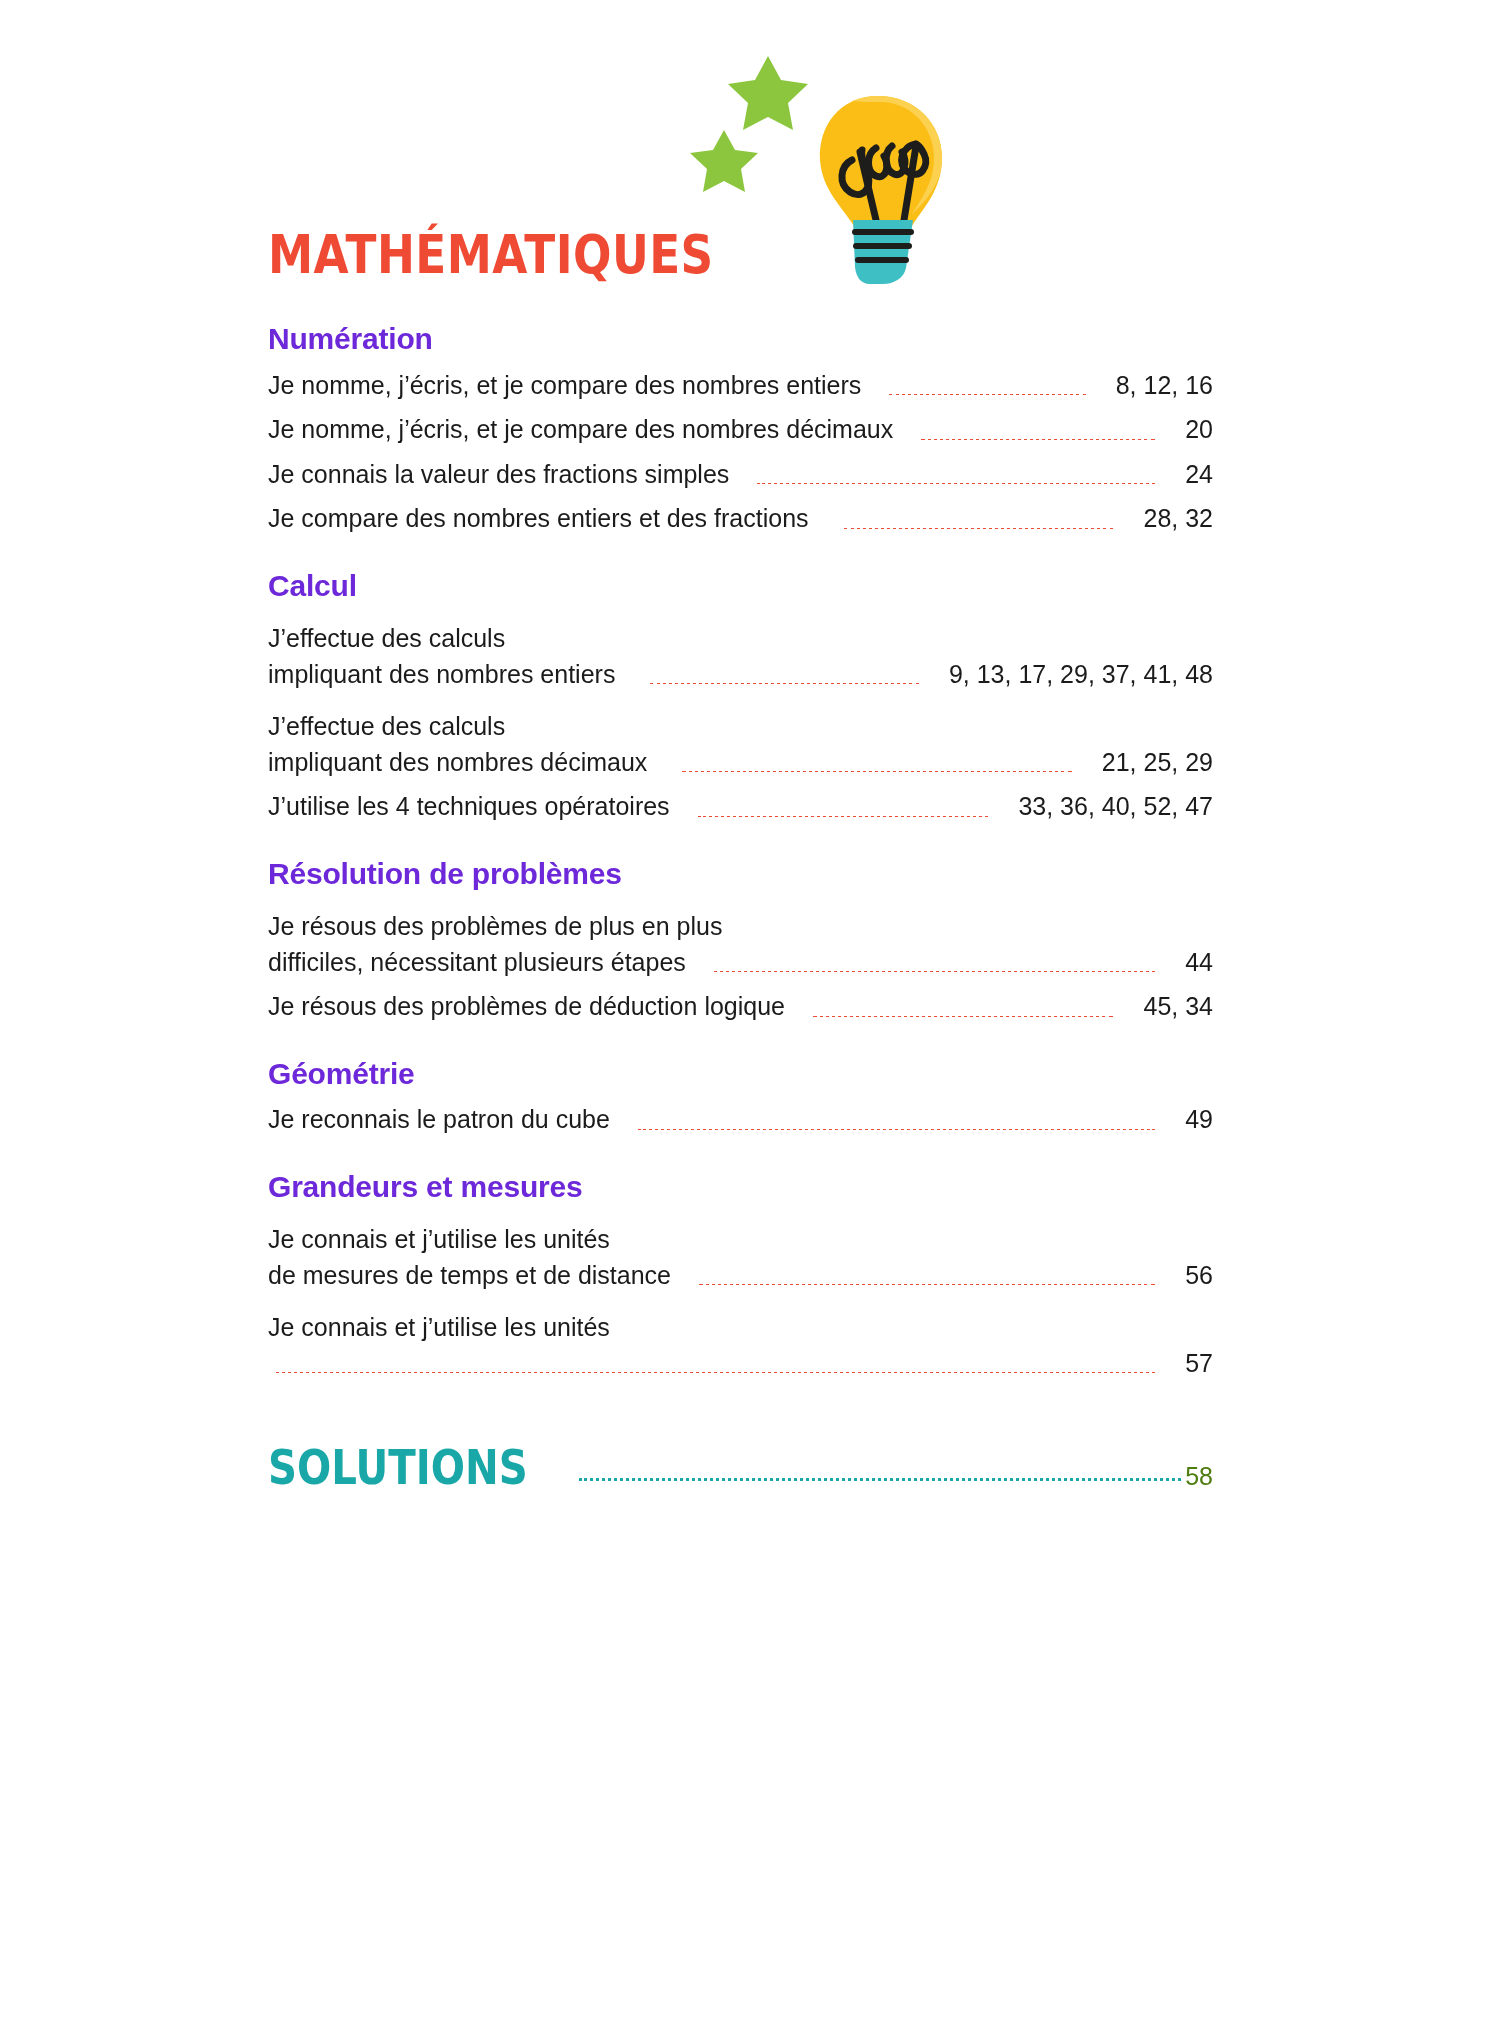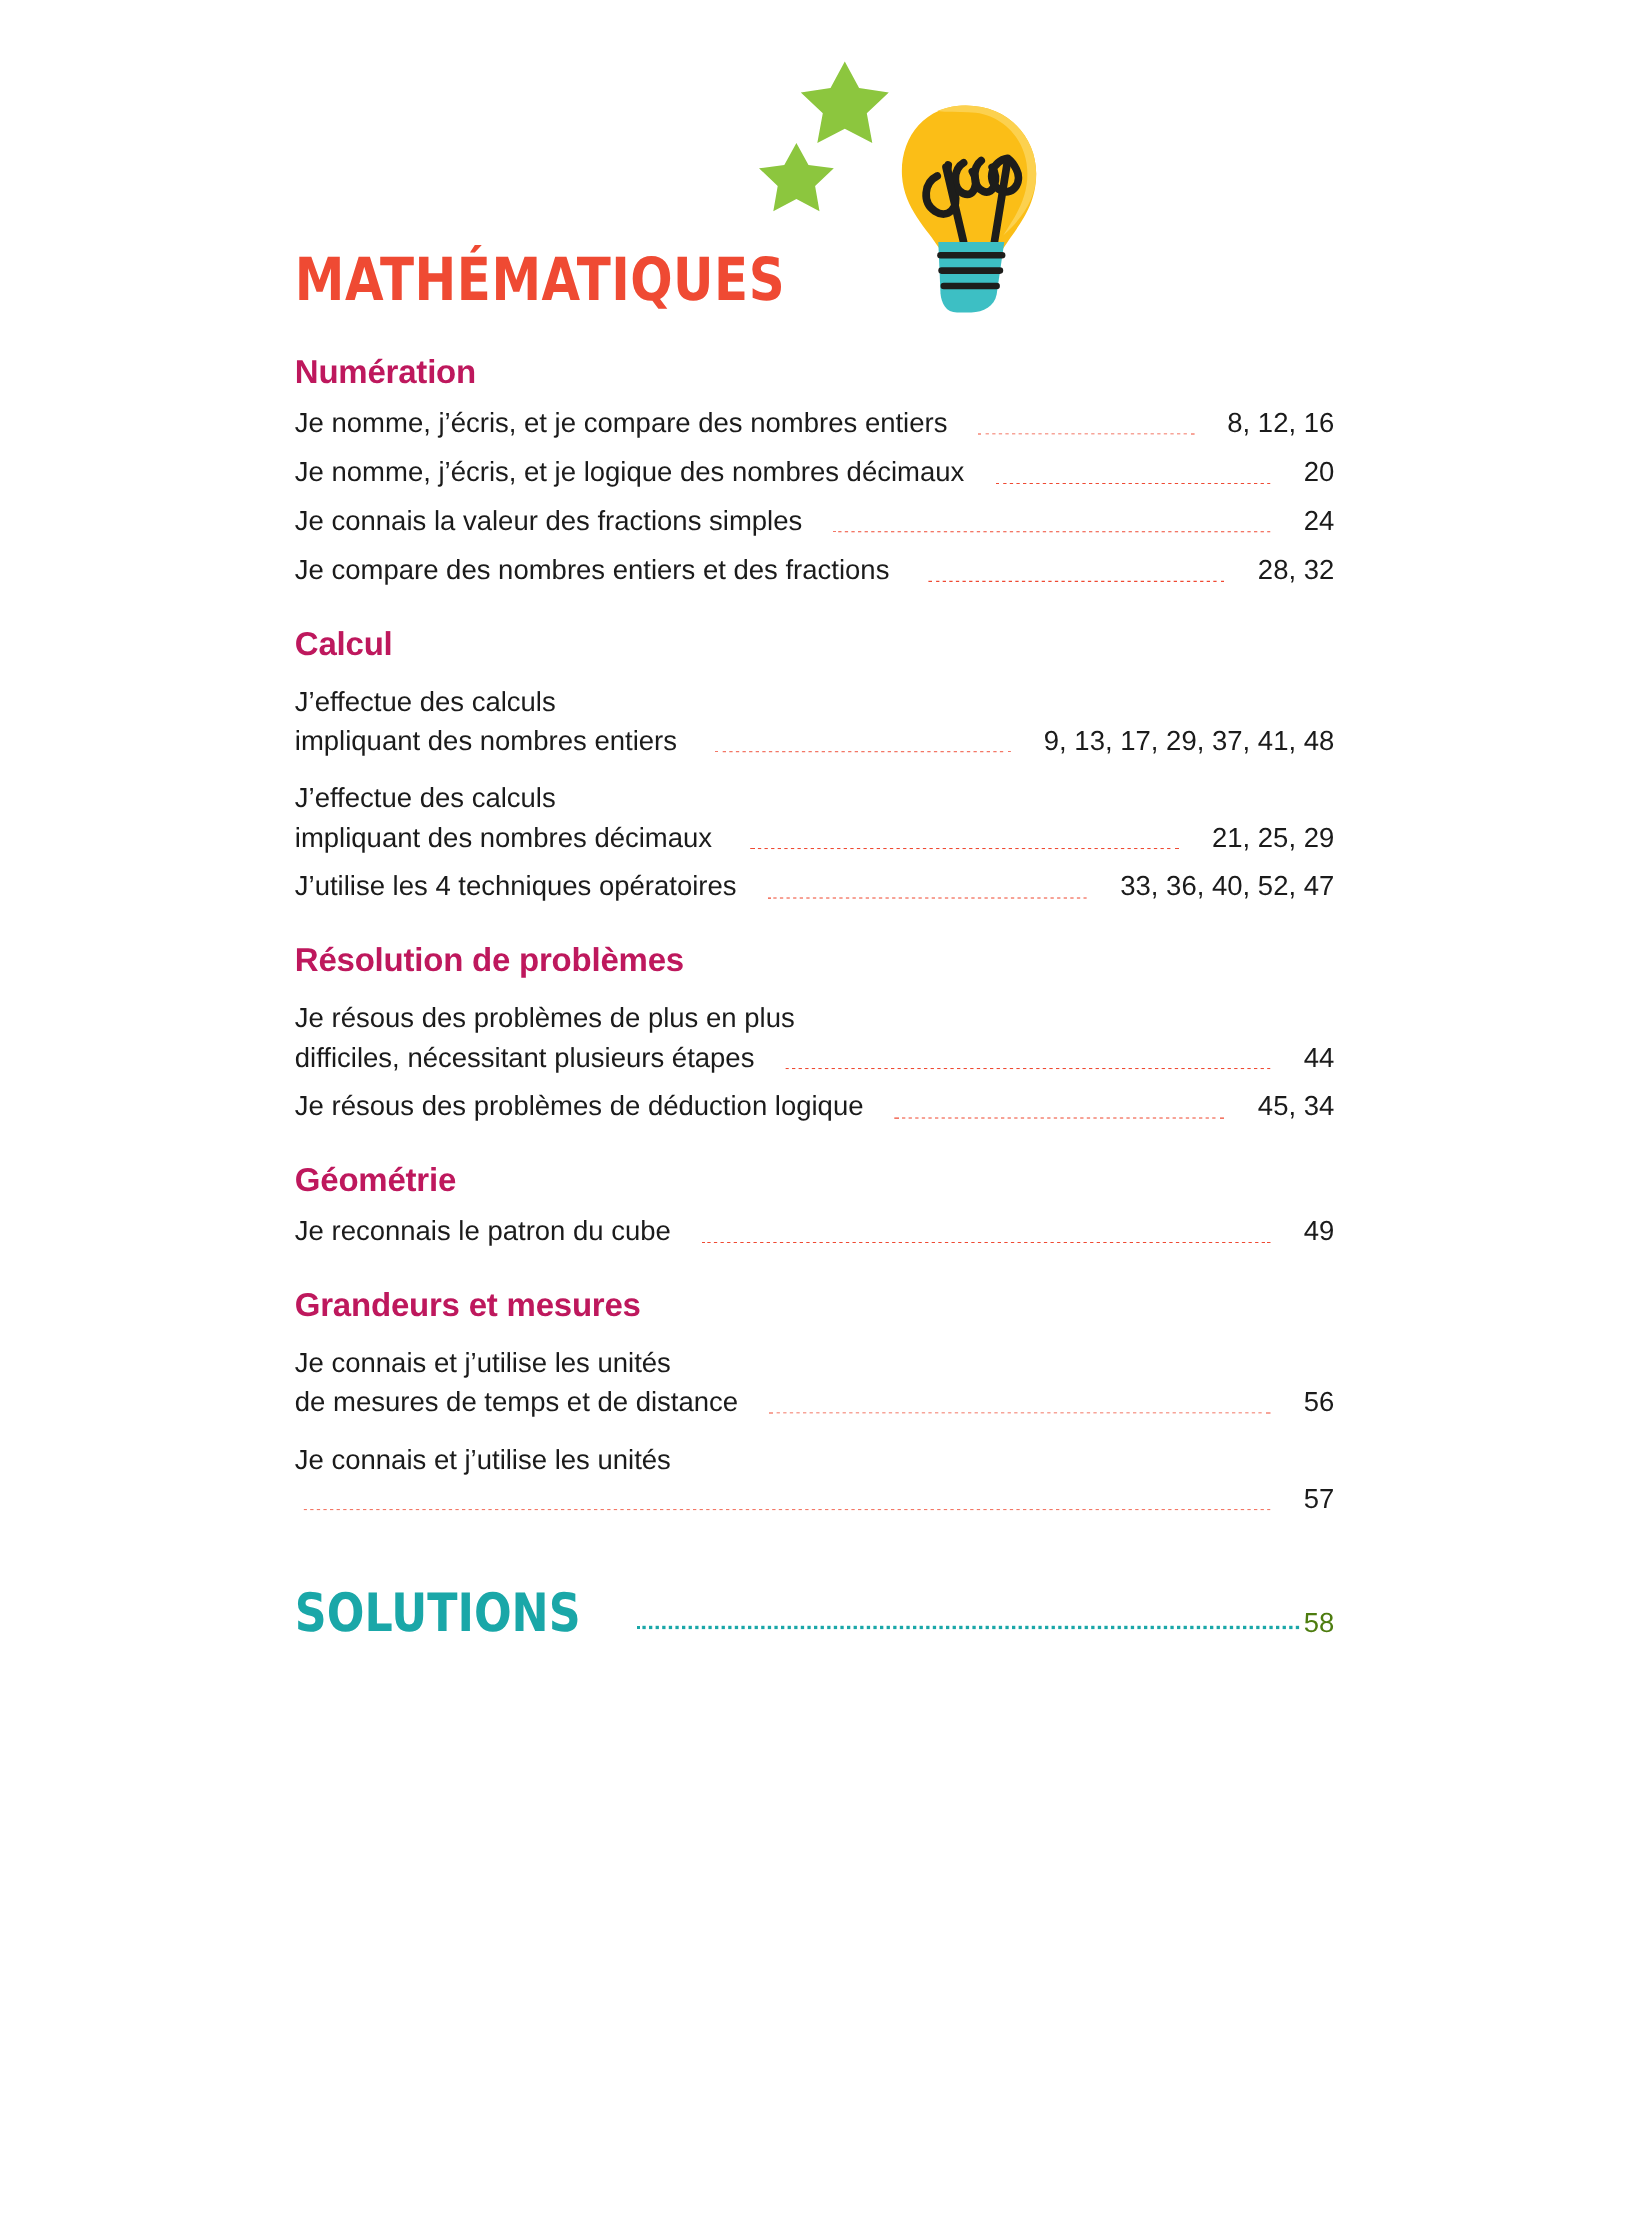--- a/index.html
+++ b/index.html
@@ -52,21 +52,21 @@
     transform: scaleX(0.84);
     transform-origin: left center;
   }
   .main-title.math { color: #ef4a33; }
 
   .section { margin-bottom: 30px; }
 
   .section-heading {
     font-size: 30px;
     font-weight: 700;
-    color: #be185d;
+    color: #6d28d9;
     margin: 0 0 10px 0;
     line-height: 1.25;
     letter-spacing: -0.2px;
   }
 
   
   .entry {
     margin: 0 0 9px 0;
     color: #1b1b1b;
     font-size: 25px;
@@ -212,21 +212,21 @@
       <div class="entry">
         <div class="entry-line">
           <span class="entry-text">Je nomme, j’écris, et je compare des nombres entiers</span>
           <span class="leader"></span>
           <span class="pages">8, 12, 16</span>
         </div>
       </div>
 
       <div class="entry">
         <div class="entry-line">
-          <span class="entry-text">Je nomme, j’écris, et je logique des nombres décimaux</span>
+          <span class="entry-text">Je nomme, j’écris, et je compare des nombres décimaux</span>
           <span class="leader"></span>
           <span class="pages">20</span>
         </div>
       </div>
 
       <div class="entry">
         <div class="entry-line">
           <span class="entry-text">Je connais la valeur des fractions simples</span>
           <span class="leader"></span>
           <span class="pages">24</span>

